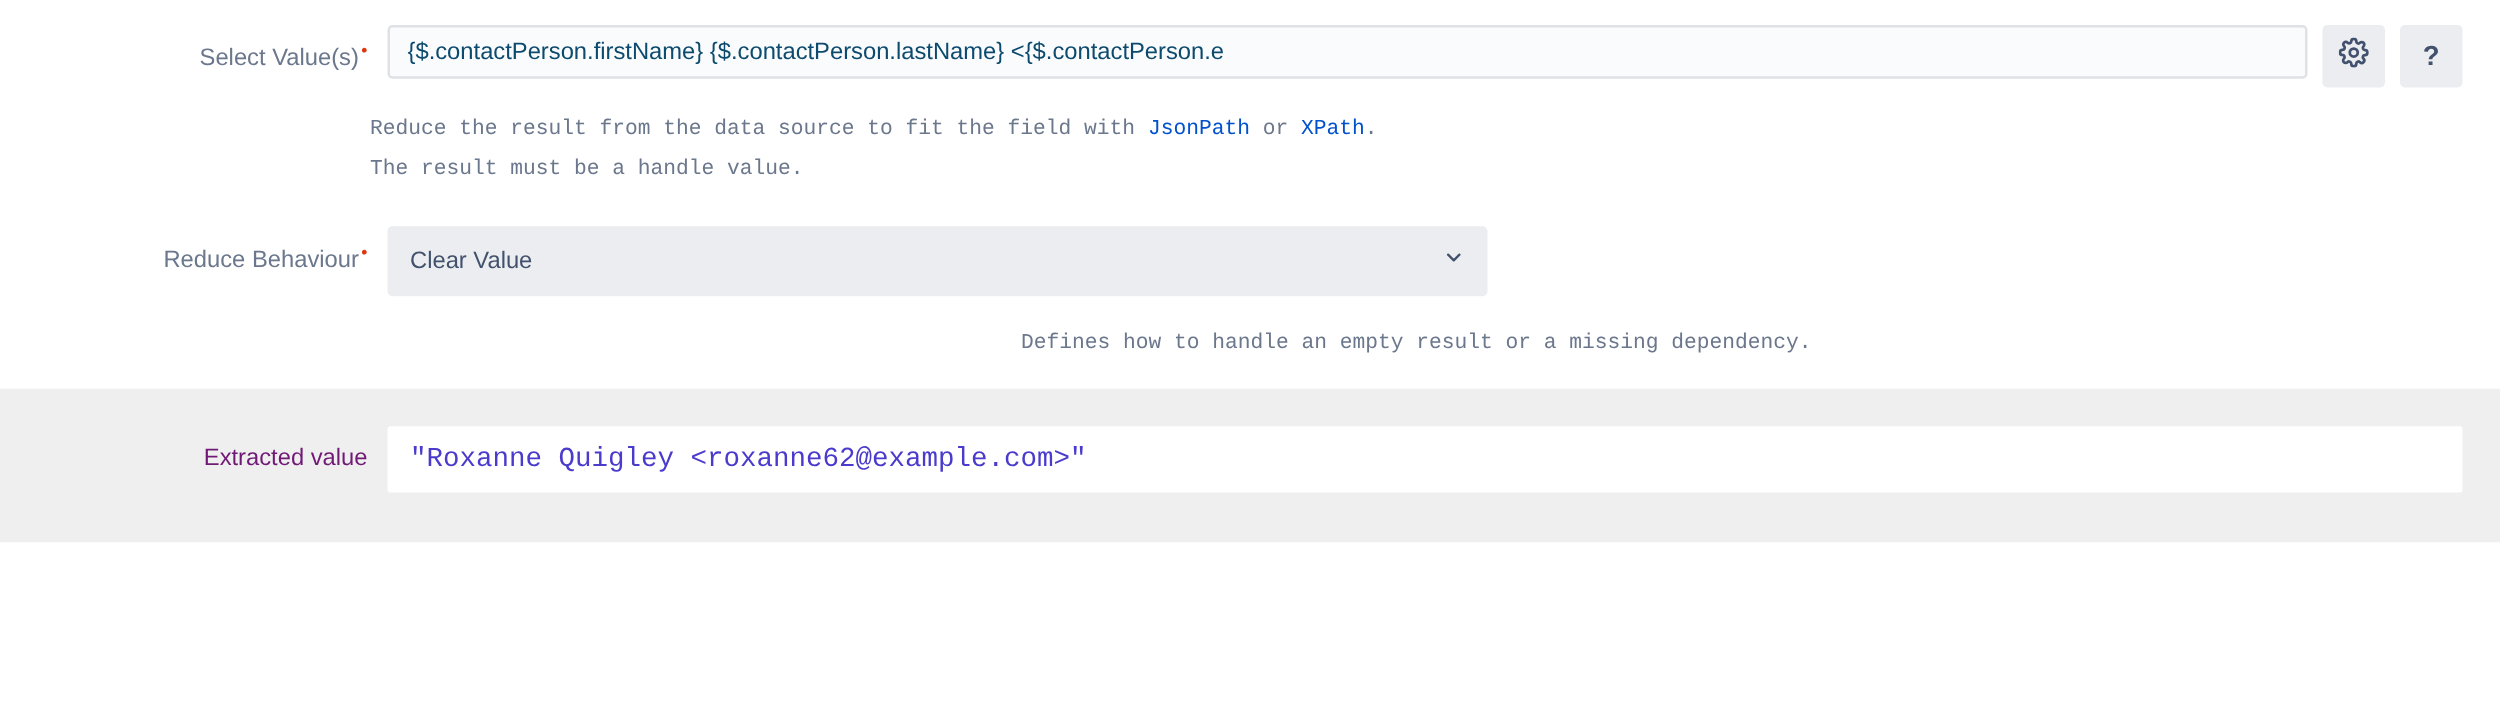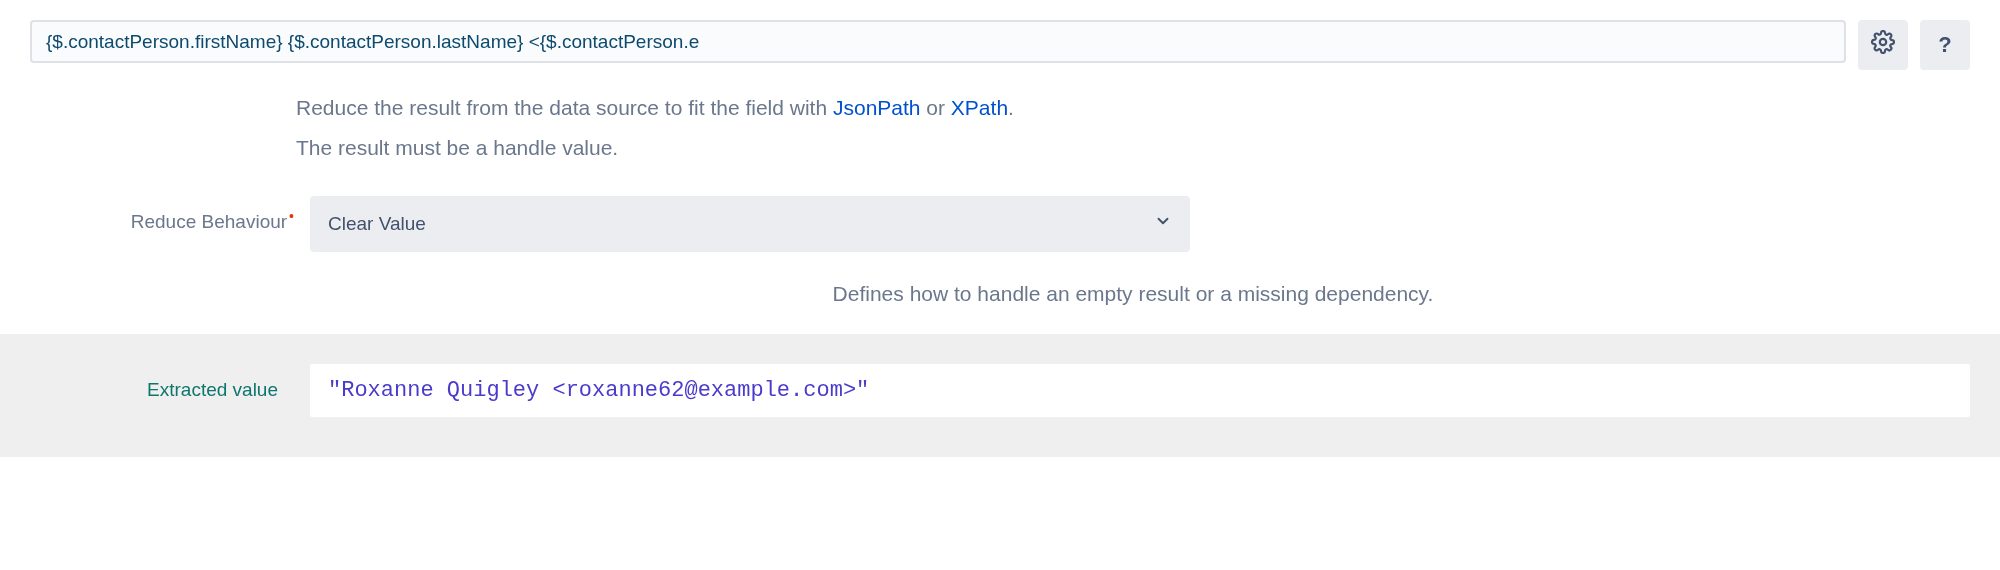--- a/index.html
+++ b/index.html
@@ -63,22 +63,23 @@
       border: none;
       border-radius: 4px;
       cursor: pointer;
       color: #42526E;
       font-size: 22px;
     }
     .icon-btn svg { width: 24px; height: 24px; }
     .helper {
       padding: 8px 30px 0 296px;
       color: #6B778C;
-      font-size: 21px;
+      font-size: 17px;
       line-height: 1.9;
+      font-family: Liberation Mono, monospace;
     }
     .helper a {
       color: #0052CC;
       text-decoration: none;
     }
     .select-wrap {
       flex: 1;
       height: 56px;
       border: none;
       border-radius: 4px;
@@ -99,42 +100,45 @@
     .extracted-section {
       background: #EFEFEF;
       padding: 30px 30px 40px 30px;
       display: flex;
       align-items: center;
       margin-top: 20px;
     }
     .extracted-label {
       width: 280px;
       text-align: right;
-      padding-right: 32px;
-      color: #0f766e;
+      padding-right: 16px;
+      color: #701a75;
       font-size: 19px;
     }
     .extracted-value {
       flex: 1;
       background: #fff;
       padding: 14px 18px;
       font-family: "SFMono-Regular", Consolas, "Courier New", monospace;
       font-size: 22px;
       color: #4A3BCC;
       border-radius: 2px;
     }
     .row.second { margin-top: 28px; }
     .helper.second { padding-top: 12px; text-align: center; }
   </style>
 </head>
 <body>
 
 <div class="form">
 
   <div class="row">
+    <div class="label-col">
+      <span>Select Value(s)</span><span class="req">•</span>
+    </div>
     <div class="field-col">
       <input type="text" class="text-input" value="{$.contactPerson.firstName} {$.contactPerson.lastName} &lt;{$.contactPerson.e" style="">
       <button class="icon-btn">
         <span>
           <svg viewBox="0 0 24 24" fill="none" stroke="currentColor" stroke-width="2.2">
             <circle cx="12" cy="12" r="3.2"></circle>
             <path d="M19.4 15a1.7 1.7 0 0 0 .34 1.87l.06.06a2 2 0 1 1-2.83 2.83l-.06-.06a1.7 1.7 0 0 0-1.87-.34 1.7 1.7 0 0 0-1.03 1.56V21a2 2 0 0 1-4 0v-.09a1.7 1.7 0 0 0-1.11-1.56 1.7 1.7 0 0 0-1.87.34l-.06.06a2 2 0 1 1-2.83-2.83l.06-.06a1.7 1.7 0 0 0 .34-1.87 1.7 1.7 0 0 0-1.56-1.03H3a2 2 0 0 1 0-4h.09a1.7 1.7 0 0 0 1.56-1.11 1.7 1.7 0 0 0-.34-1.87l-.06-.06a2 2 0 1 1 2.83-2.83l.06.06a1.7 1.7 0 0 0 1.87.34H9a1.7 1.7 0 0 0 1.03-1.56V3a2 2 0 0 1 4 0v.09a1.7 1.7 0 0 0 1.03 1.56 1.7 1.7 0 0 0 1.87-.34l.06-.06a2 2 0 1 1 2.83 2.83l-.06.06a1.7 1.7 0 0 0-.34 1.87V9a1.7 1.7 0 0 0 1.56 1.03H21a2 2 0 0 1 0 4h-.09a1.7 1.7 0 0 0-1.56 1.03z"></path>
           </svg>
         </span>
       </button>

